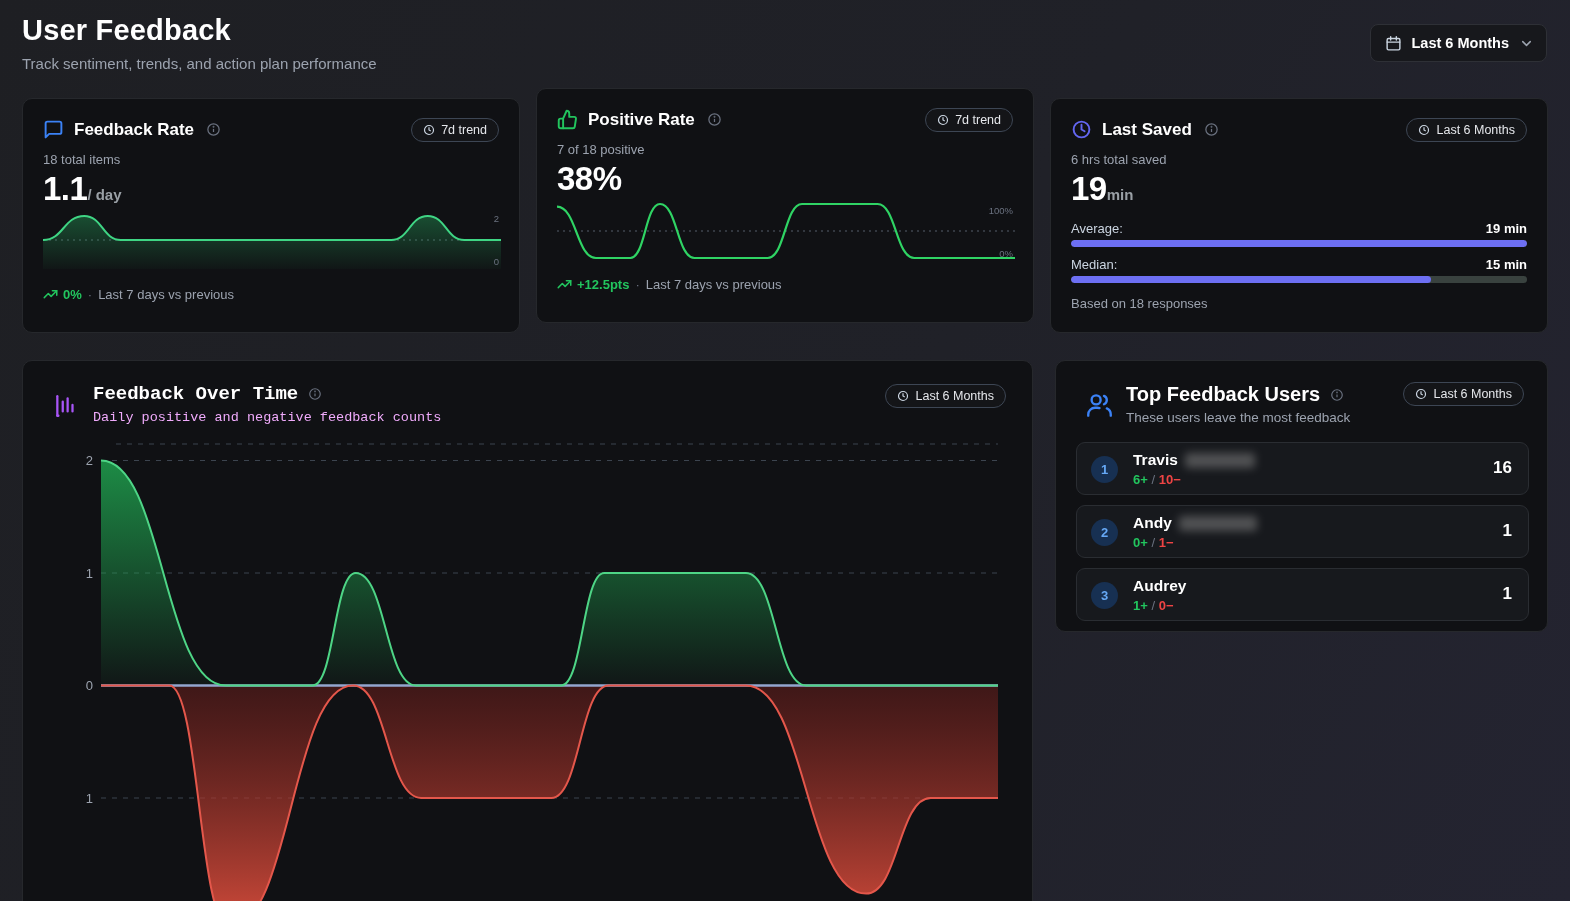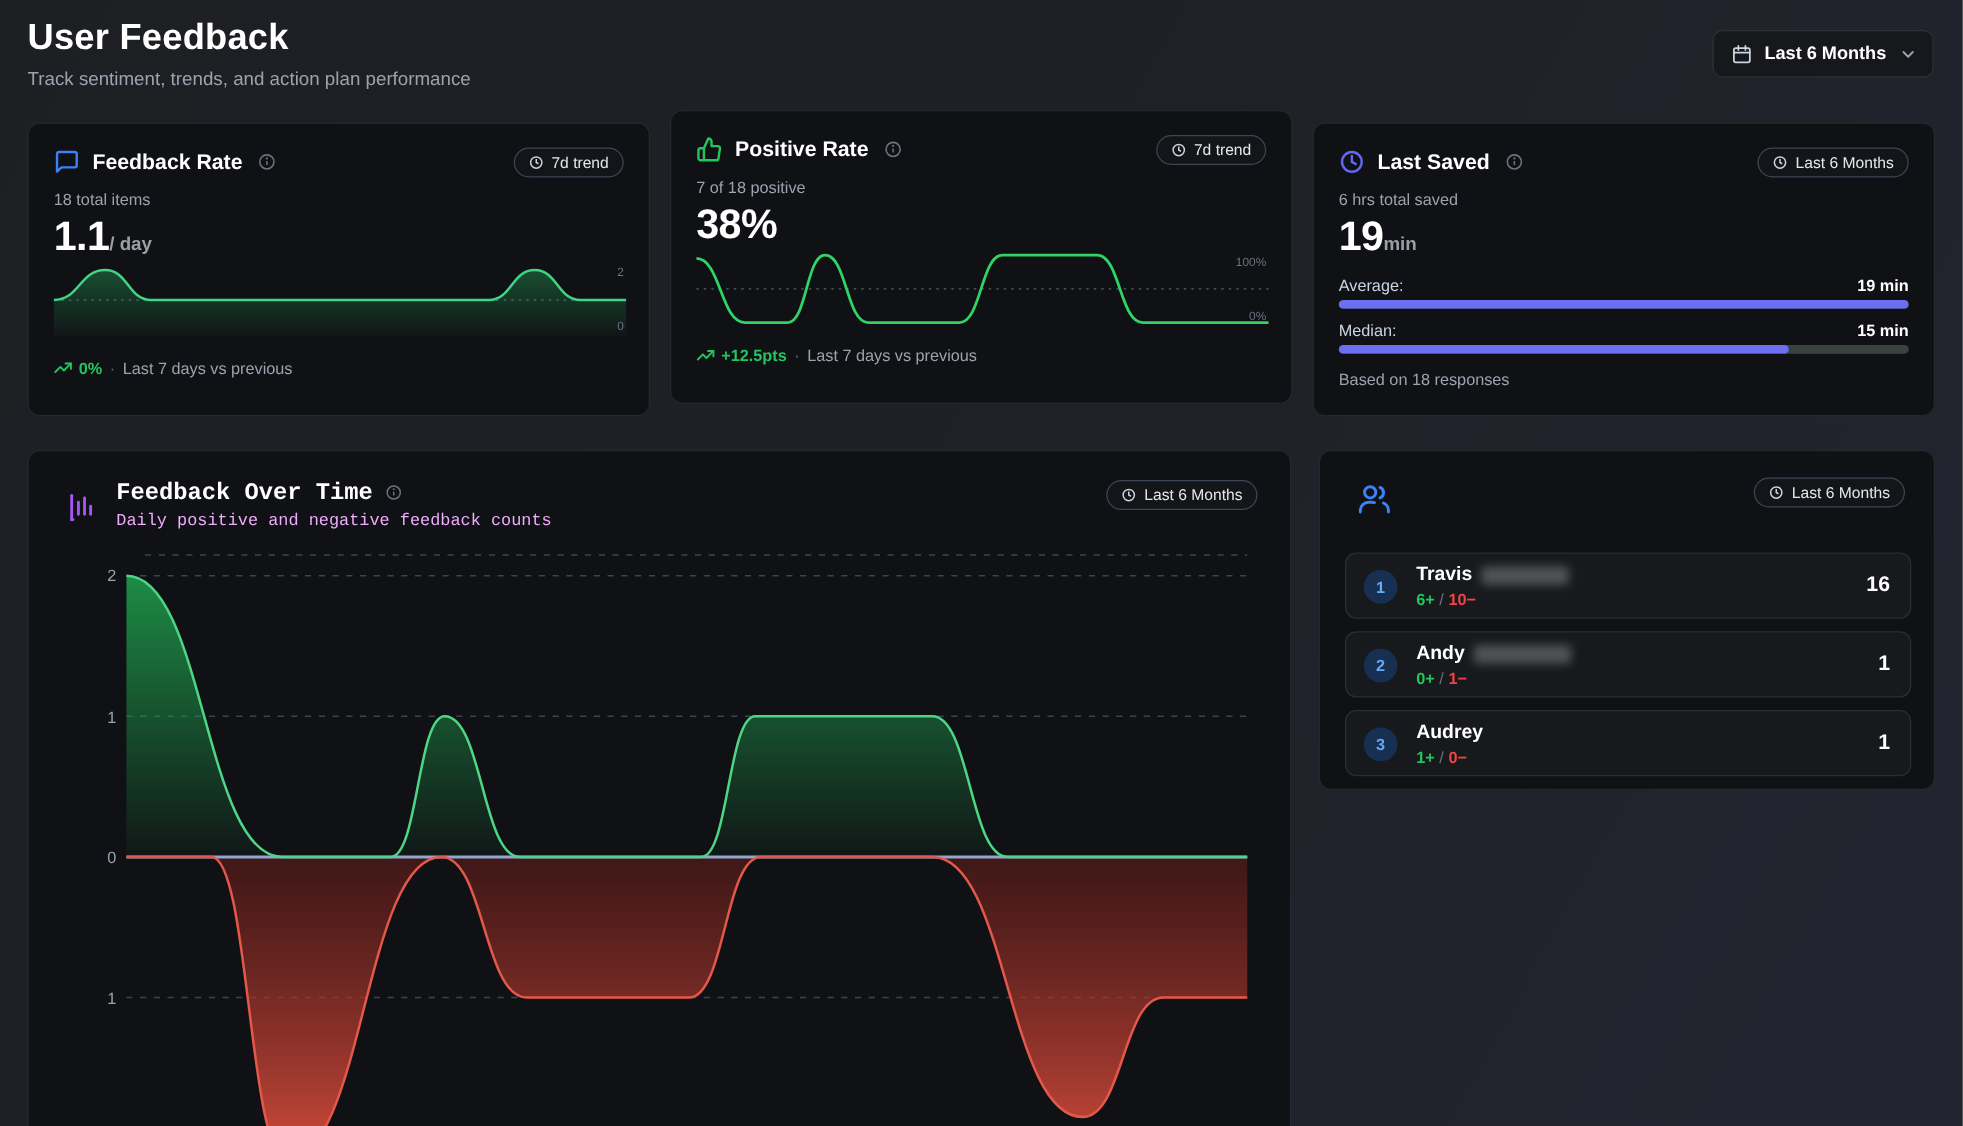--- a/index.html
+++ b/index.html
@@ -310,20 +310,33 @@
 <div class="abs card" id="card-top-users">
   <div id="tu-head">
     <span class="icon" style="margin-top:3px">
       <svg width="27" height="27" viewBox="0 0 24 24" fill="none" stroke="#3b82f6" stroke-width="2.1" stroke-linecap="round" stroke-linejoin="round">
           <circle cx="9" cy="7" r="4"></circle>
           <path d="M2 21v-1a6 6 0 0 1 6-6h2a6 6 0 0 1 2 .35"></path>
           <path d="M16 3.5a4 4 0 0 1 0 7.4"></path>
           <path d="M22 21v-1a6 6 0 0 0-3.5-5.4"></path>
         </svg>
     </span>
+    <div id="tu-titles">
+      <div class="t">
+        <span>Top Feedback Users</span>
+        <span class="icon info-ic">
+          <svg width="14" height="14" viewBox="0 0 24 24" fill="none" stroke="currentColor" stroke-width="2">
+              <circle cx="12" cy="12" r="9"></circle>
+              <line x1="12" y1="11" x2="12" y2="16"></line>
+              <circle cx="12" cy="7.5" r="0.5" fill="currentColor"></circle>
+            </svg>
+        </span>
+      </div>
+      <div class="s">These users leave the most feedback</div>
+    </div>
   </div>
   <div class="badge" style="right:23px; top:21px">
     <svg width="12" height="12" viewBox="0 0 24 24" fill="none" stroke="currentColor" stroke-width="2.4">
         <circle cx="12" cy="12" r="9"></circle>
         <polyline points="12 6.5 12 12 15.5 14"></polyline>
       </svg>
     <span>Last 6 Months</span>
   </div>
 
   <div class="user-row" style="top:81px">

